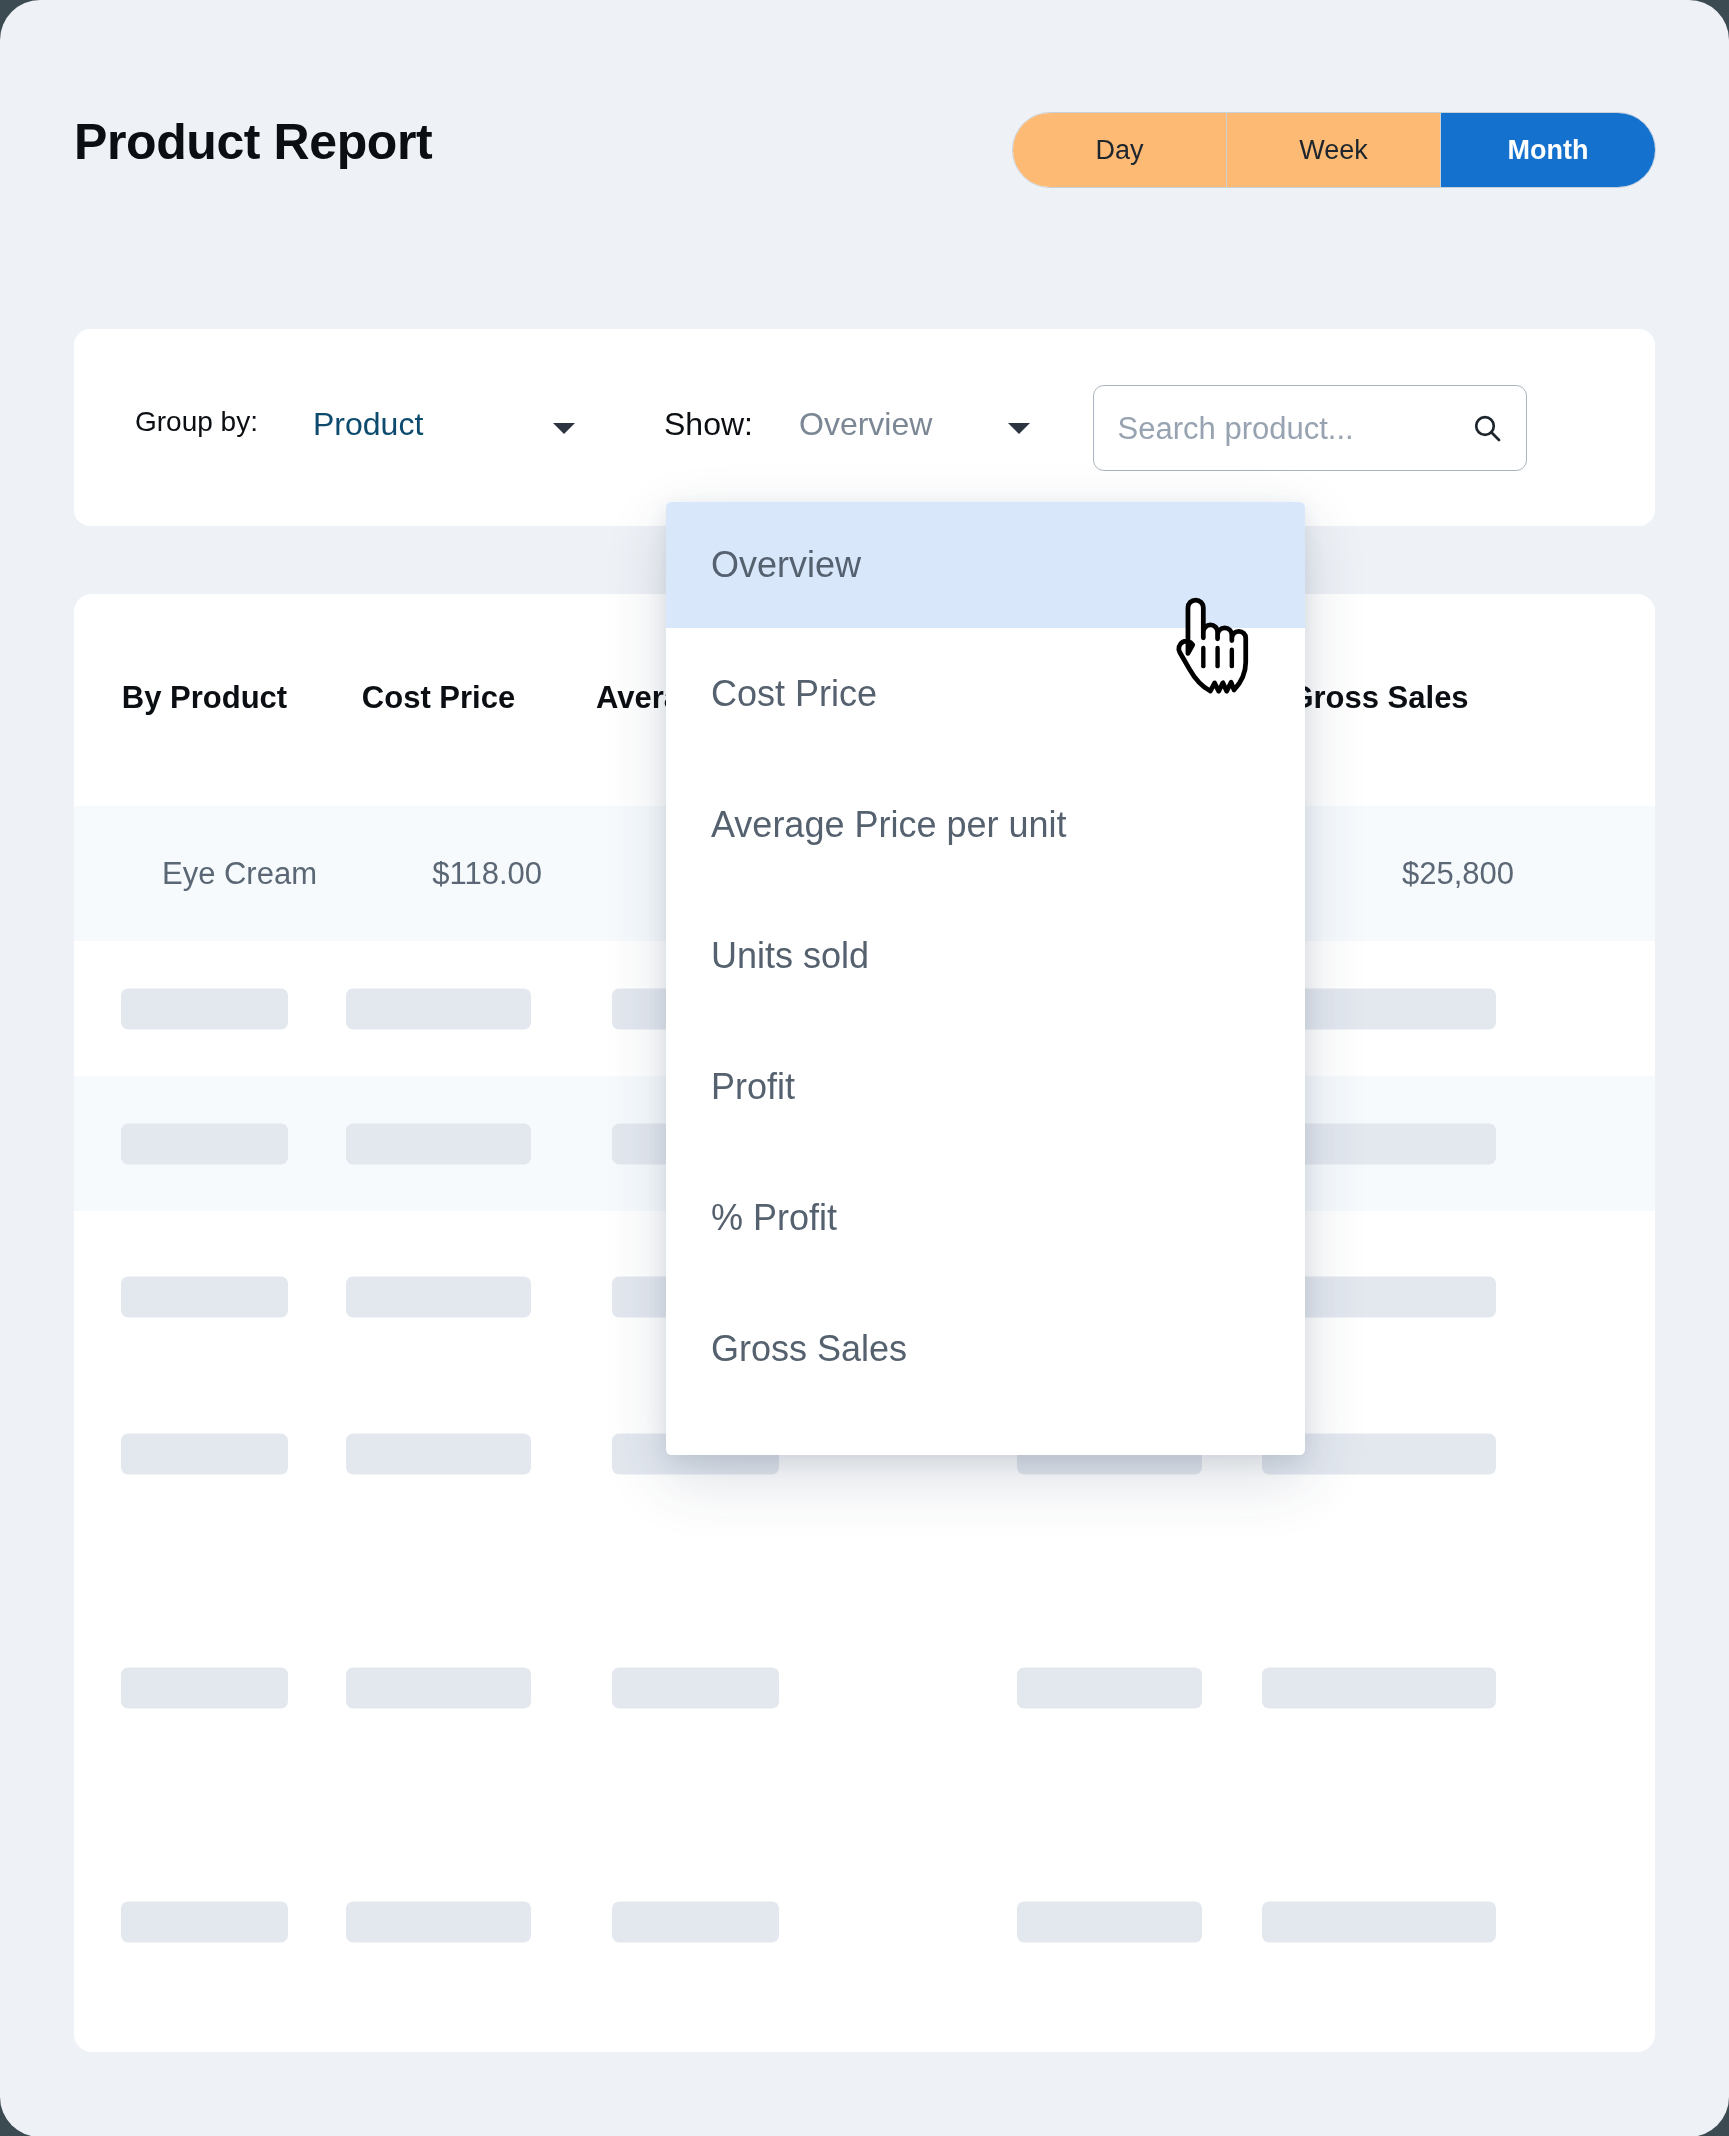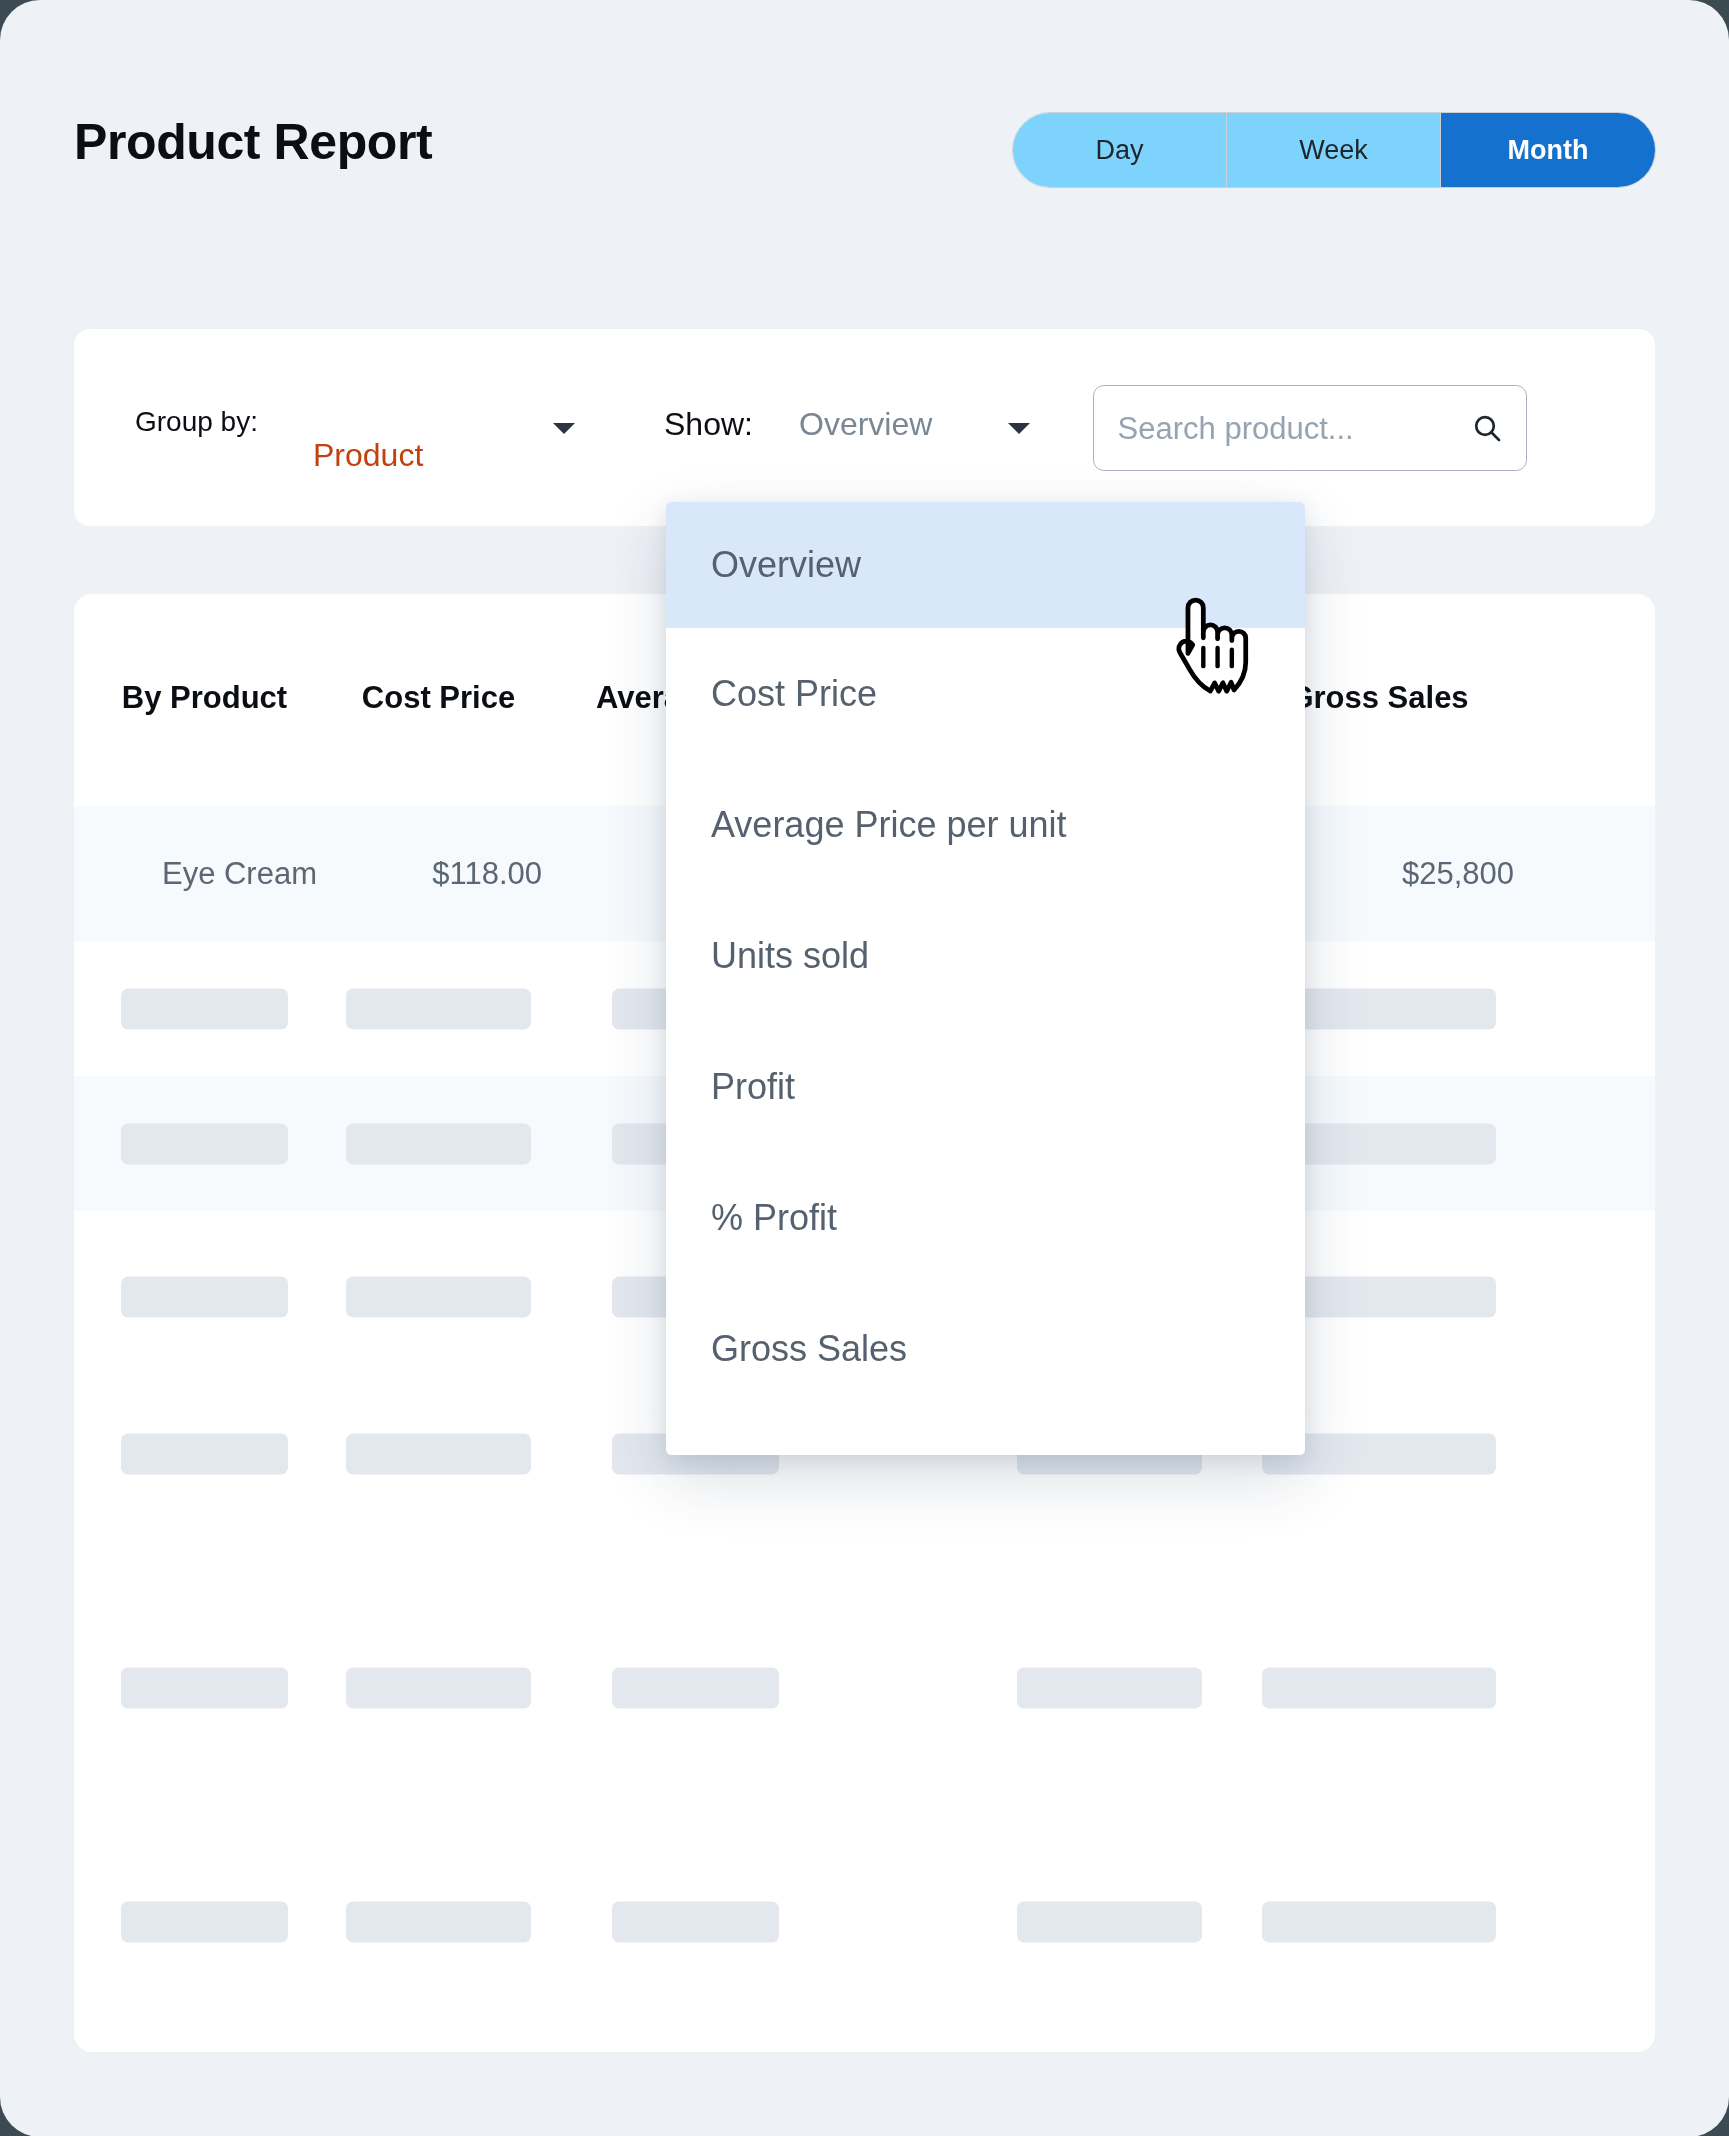--- a/index.html
+++ b/index.html
@@ -56,21 +56,21 @@
     border: 1.4px solid #c8d0da;
     box-sizing: border-box;
     overflow: hidden;
   }
   .seg-btn {
     display: flex;
     align-items: center;
     justify-content: center;
     font-size: 27px;
     color: #1d252d;
-    background: #7dd3fc;
+    background: #fdba74;
     border: none;
     border-right: 1.4px solid #c8d0da;
     padding: 0;
     font-family: "Liberation Sans", sans-serif;
     cursor: pointer;
     white-space: nowrap;
   }
   .seg-btn.w-day   { width: 214px; }
   .seg-btn.w-week  { width: 214px; }
   .seg-btn.w-month { width: 214px; border-right: none; text-align: center; }
@@ -96,24 +96,23 @@
     top: 77px;
     font-size: 28px;
     color: #0b0e12;
     white-space: nowrap;
   }
   .group-value {
     position: absolute;
     left: 239px;
     top: 77px;
     font-size: 32px;
-    color: #c2410c;
-    white-space: nowrap;
-    cursor: pointer;
-    margin-top: 31px;
+    color: #0c4a6e;
+    white-space: nowrap;
+    cursor: pointer;
   }
   .group-caret {
     position: absolute;
     left: 479px;
     top: 94px;
     cursor: pointer;
   }
   .show-label {
     position: absolute;
     left: 590px;

